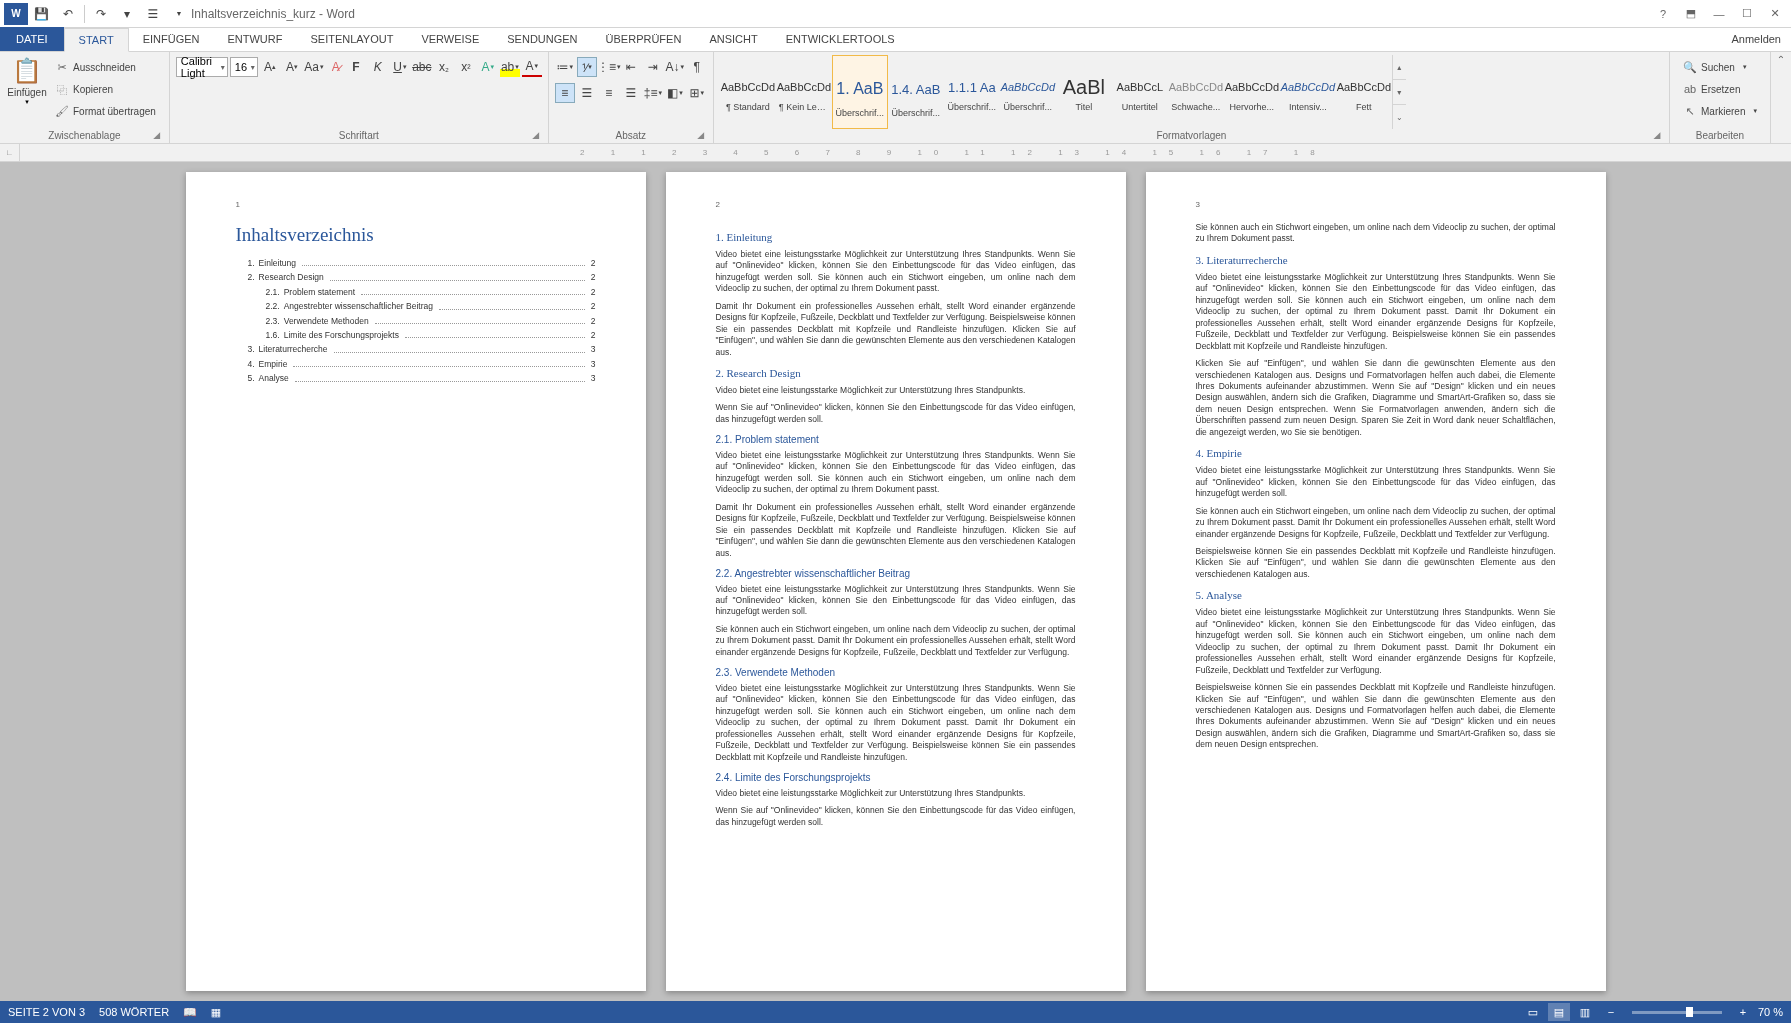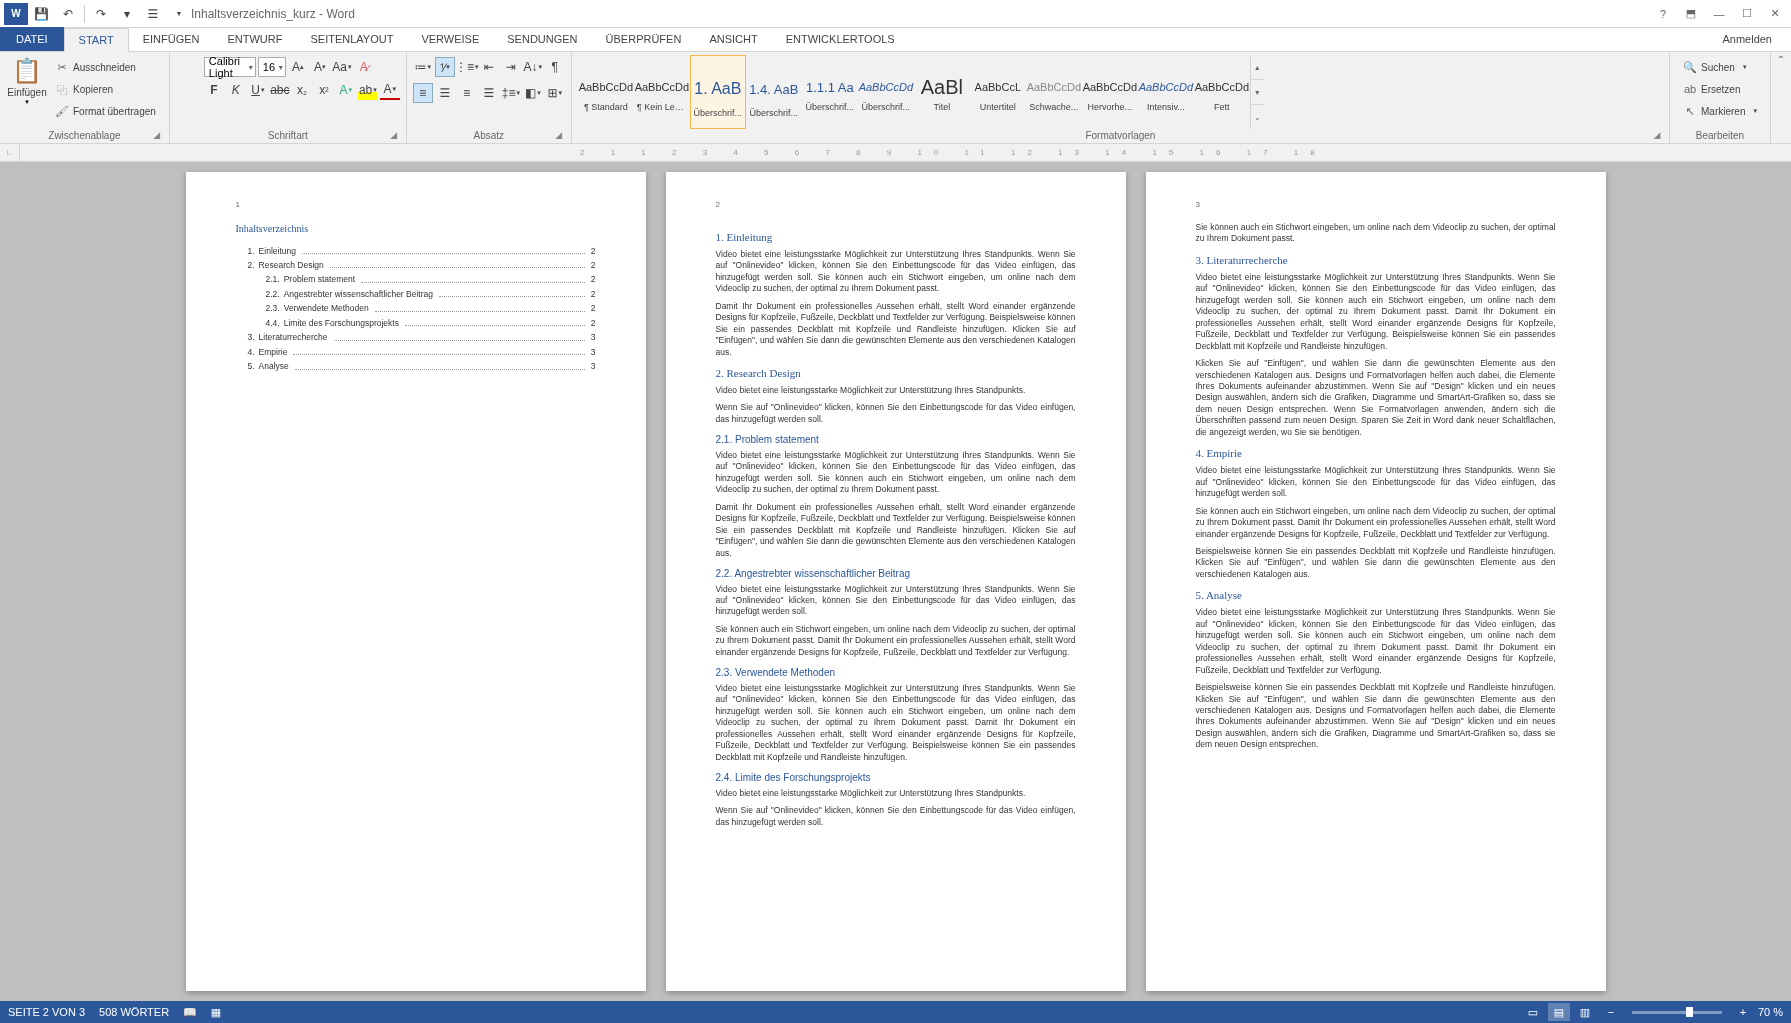--- a/index.html
+++ b/index.html
@@ -12,21 +12,21 @@
 .qat-sep { width: 1px; height: 18px; background: #ccc; margin: 0 2px; }
 .title-text { flex: 1; color: #666; font-size: 12px; }
 .titlebar-right { display: flex; align-items: center; gap: 4px; }
 .titlebar-right .sys-btn { width: 24px; height: 22px; display: flex; align-items: center; justify-content: center; color: #666; cursor: pointer; font-size: 11px; }
 
 
 .ribbon-tabs { height: 24px; background: #fff; display: flex; align-items: flex-end; border-bottom: 1px solid #d4d4d4; padding-left: 0; }
 .file-tab { background: #2b579a; color: #fff; padding: 5px 16px; font-size: 11px; cursor: pointer; height: 24px; display: flex; align-items: center; }
 .tab { padding: 5px 14px; font-size: 11px; color: #444; cursor: pointer; height: 24px; display: flex; align-items: center; }
 .tab.active { color: #2b579a; border: 1px solid #d4d4d4; border-bottom: 1px solid #f1f1f1; background: #f1f1f1; position: relative; top: 1px; }
-.ribbon-tabs-right { margin-left: auto; padding-right: 19px; color: #444; font-size: 11px; display:flex; align-items:center; height:24px; }
+.ribbon-tabs-right { margin-left: auto; padding-right: 10px; color: #444; font-size: 11px; display:flex; align-items:center; height:24px; }
 
 
 .ribbon { height: 92px; background: #f1f1f1; border-bottom: 1px solid #d4d4d4; display: flex; }
 .ribbon-group { border-right: 1px solid #d4d4d4; display: flex; flex-direction: column; padding: 3px 6px 0 6px; }
 .group-body { flex: 1; display: flex; align-items: flex-start; }
 .group-label { text-align: center; font-size: 10px; color: #666; padding: 1px 0 2px 0; position: relative; }
 .group-launcher { position: absolute; right: 0; bottom: 1px; width: 12px; height: 12px; font-size: 9px; color: #888; }
 
 
 .big-btn { display: flex; flex-direction: column; align-items: center; justify-content: center; width: 42px; cursor: pointer; padding-top: 2px; }
@@ -74,21 +74,21 @@
 .ruler-body { flex:1; position:relative; padding-left: 560px; font-size:8px; letter-spacing: 12px; color:#999; white-space:nowrap; overflow:hidden; }
 
 
 .canvas { position: absolute; top: 162px; bottom: 22px; left: 0; right: 0; background: #bfbfbf; overflow: auto; display:flex; gap: 20px; padding: 10px 20px; justify-content:center; }
 .page { width: 460px; background: #fff; box-shadow: 0 2px 6px rgba(0,0,0,.3); padding: 50px 50px 40px 50px; font-size: 8.5px; color: #333; line-height: 1.35; flex-shrink:0; position:relative; }
 .page-num { position:absolute; top: 28px; font-size:8px; color:#666; }
 .page1 .page-num { left: 50px; }
 .page2 .page-num { left: 50px; }
 .page3 .page-num { left: 50px; }
 
-.toc-title { color: #2b579a; font-size: 10px; font-family: "Calibri Light"; margin-bottom: 10px; }
+.toc-title { color: #2b579a; font-size: 19px; font-family: "Calibri Light"; margin-bottom: 10px; }
 .toc-line { display: flex; gap: 4px; font-size: 8.5px; margin: 3px 0; }
 .toc-indent1 { padding-left: 12px; }
 .toc-indent2 { padding-left: 30px; }
 .toc-num { }
 .toc-text { }
 .toc-dots { flex:1; border-bottom: 1px dotted #999; position:relative; top:-3px; margin: 0 2px; }
 .toc-page { }
 
 .h1 { color: #2b579a; font-size: 11px; font-family:"Calibri Light"; margin: 8px 0 4px 0; }
 .h2 { color: #2b579a; font-size: 10px; margin: 8px 0 3px 0; }
@@ -166,21 +166,21 @@
         <div class="small-btn">
             <span class="si">🖌</span>
             <span>Format übertragen</span>
           </div>
       </div>
     </div>
     <div class="group-label"><span>Zwischenablage</span><span class="group-launcher">◢</span></div>
   </div>
 
   <div class="ribbon-group">
-    <div class="group-body" style="flex-direction:column;padding-top:2px;margin-left:28px;">
+    <div class="group-body" style="flex-direction:row;padding-top:2px;">
       <div class="font-row">
         <div class="font-combo font-name">Calibri Light</div>
         <div class="font-combo font-size">16</div>
         <div class="rb-btn">A<sup style="font-size:7px">▴</sup></div>
         <div class="rb-btn">A<sup style="font-size:7px">▾</sup></div>
         <div class="rb-btn dd">Aa</div>
         <div class="rb-btn" style="color:#d66;">A̷</div>
       </div>
       <div class="font-row">
         <div class="rb-btn">
@@ -346,21 +346,21 @@
           <span class="toc-dots"></span>
           <span class="toc-page">2</span>
         </div>
         <div class="toc-line toc-indent2">
           <span class="toc-num">2.3.</span> 
           <span class="toc-text">Verwendete Methoden</span>
           <span class="toc-dots"></span>
           <span class="toc-page">2</span>
         </div>
         <div class="toc-line toc-indent2">
-          <span class="toc-num">4.4.</span> 
+          <span class="toc-num">1.6.</span> 
           <span class="toc-text">Limite des Forschungsprojekts</span>
           <span class="toc-dots"></span>
           <span class="toc-page">2</span>
         </div>
         <div class="toc-line toc-indent1">
           <span class="toc-num">3.</span> 
           <span class="toc-text">Literaturrecherche</span>
           <span class="toc-dots"></span>
           <span class="toc-page">3</span>
         </div>

